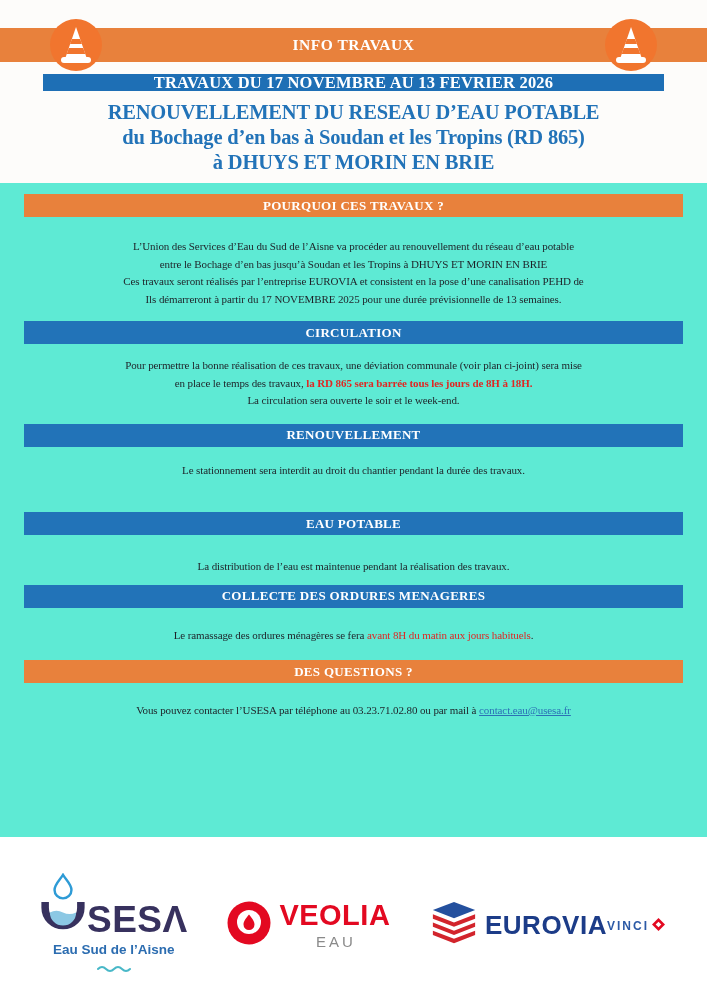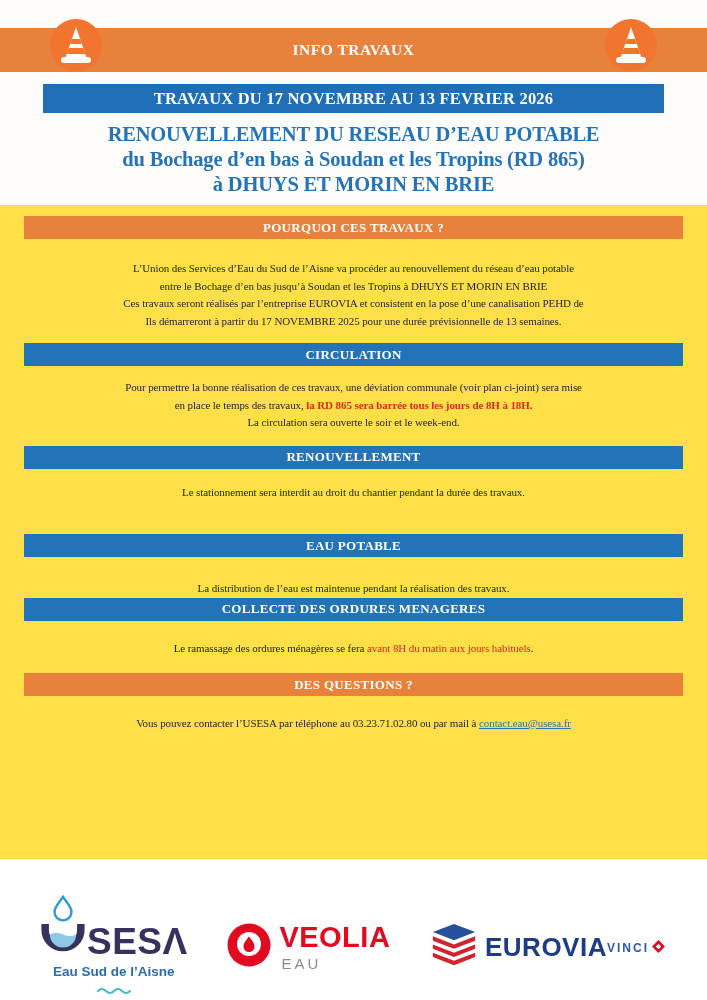--- a/index.html
+++ b/index.html
@@ -5,41 +5,41 @@
   * { margin:0; padding:0; box-sizing:border-box; }
   html,body { background:#ffffff; }
   .page {
     position:relative; width:707px; height:1000px; margin:0 auto;
     background:#FDFCFA; overflow:hidden;
     font-family:"Liberation Serif", serif;
   }
   
   .top-space { height:28px; }
   .banner {
-    position:relative; height:44px; background:#E8813C;
+    position:relative; height:34px; background:#E8813C;
     display:flex; align-items:center; justify-content:center;
   }
   .banner-label { color:#fff; font-weight:bold; font-size:15.5px; letter-spacing:.5px; }
   .cone-badge { position:absolute; top:-9px; width:52px; height:52px; }
   .cone-left  { left:50px; }
   .cone-right { right:50px; }
   
   .date-bar {
-    margin:12px 43px 0; height:29px; background:#1E6FB5;
+    margin:12px 43px 0; height:17px; background:#1E6FB5;
     display:flex; align-items:center; justify-content:center;
   }
   .date-label { color:#fff; font-weight:bold; font-size:16.5px; letter-spacing:.2px; }
   
   .main-title {
     margin-top:9px; text-align:center; color:#2273B8;
     font-weight:bold; font-size:20.5px; line-height:25px; letter-spacing:-.2px;
   }
   
   .content {
-    margin-top:8px; height:654px; background:#fde047; padding:11px 24px 0;
+    margin-top:8px; height:654px; background:#5eead4; padding:11px 24px 0;
   }
   .sec-header {
     height:23px; display:flex; align-items:center; justify-content:center;
     color:#fff; font-weight:bold; font-size:13px; letter-spacing:.3px;
   }
   .sec-header.orange { background:#E8813C; }
   .sec-header.blue   { background:#2273B8; }
   .body-text {
     text-align:center; color:#1E2228; font-size:11px; line-height:17.5px; letter-spacing:-.1px;
   }
@@ -47,40 +47,40 @@
   .red { color:#E02723; }
   .redb { color:#E02723; font-weight:bold; }
   .email-link { color:#2B72B6; text-decoration:underline; cursor:pointer; }
   .mt-p1 { margin-top:21px; }
   .mt-h2 { margin-top:13px; }
   .mt-p2 { margin-top:13px; }
   .mt-h3 { margin-top:14px; }
   .mt-p3 { margin-top:15px; }
   .mt-h4 { margin-top:33px; }
   .mt-p4 { margin-top:23px; }
-  .mt-h5 { }
+  .mt-h5 { margin-top:9px; }
   .mt-p5 { margin-top:19px; }
   .mt-h6 { margin-top:16px; }
   .mt-p6 { margin-top:19px; }
   
   .footer {
     height:186px; background:#ffffff; display:flex; align-items:center;
     justify-content:space-between; padding:0 42px 10px 40px;
     font-family:"Liberation Sans", sans-serif;
   }
   .logo { display:flex; flex-direction:column; align-items:center; }
   .usesa-mark { display:flex; align-items:flex-end; }
   .usesa-rest {
     font-weight:bold; font-size:37px; color:#37315E; letter-spacing:.5px;
     line-height:1; margin-left:1px; margin-bottom:1px;
   }
   .usesa-tagline { margin-top:3px; color:#2B6CB0; font-weight:bold; font-size:13.5px; }
   .usesa-wave { margin-top:3px; }
   .veolia { flex-direction:row; align-items:center; }
-  .veolia-col { display:flex; flex-direction:column; margin-left:8px; }
+  .veolia-col { display:flex; flex-direction:column; margin-left:8px;text-align:center; }
   .veolia-name { color:#E30921; font-weight:bold; font-size:29px; line-height:1; letter-spacing:.5px; }
   .veolia-sub { color:#8A8A8A; font-size:15px; letter-spacing:3px; margin-top:3px; margin-left:2px; }
   .eurovia { flex-direction:row; align-items:center; }
   .eurovia-col { display:flex; margin-left:7px; }
   .eurovia-name { color:#1C3C88; font-weight:bold; font-size:26px; line-height:1; letter-spacing:.5px; }
   .vinci-row { display:flex; align-items:center; justify-content:flex-end; margin-top:2px; }
   .vinci-label { color:#2C5AA6; font-weight:bold; font-size:12px; letter-spacing:2px; }
   .vinci-mark { margin-left:3px; }
 </style>
 </head>

